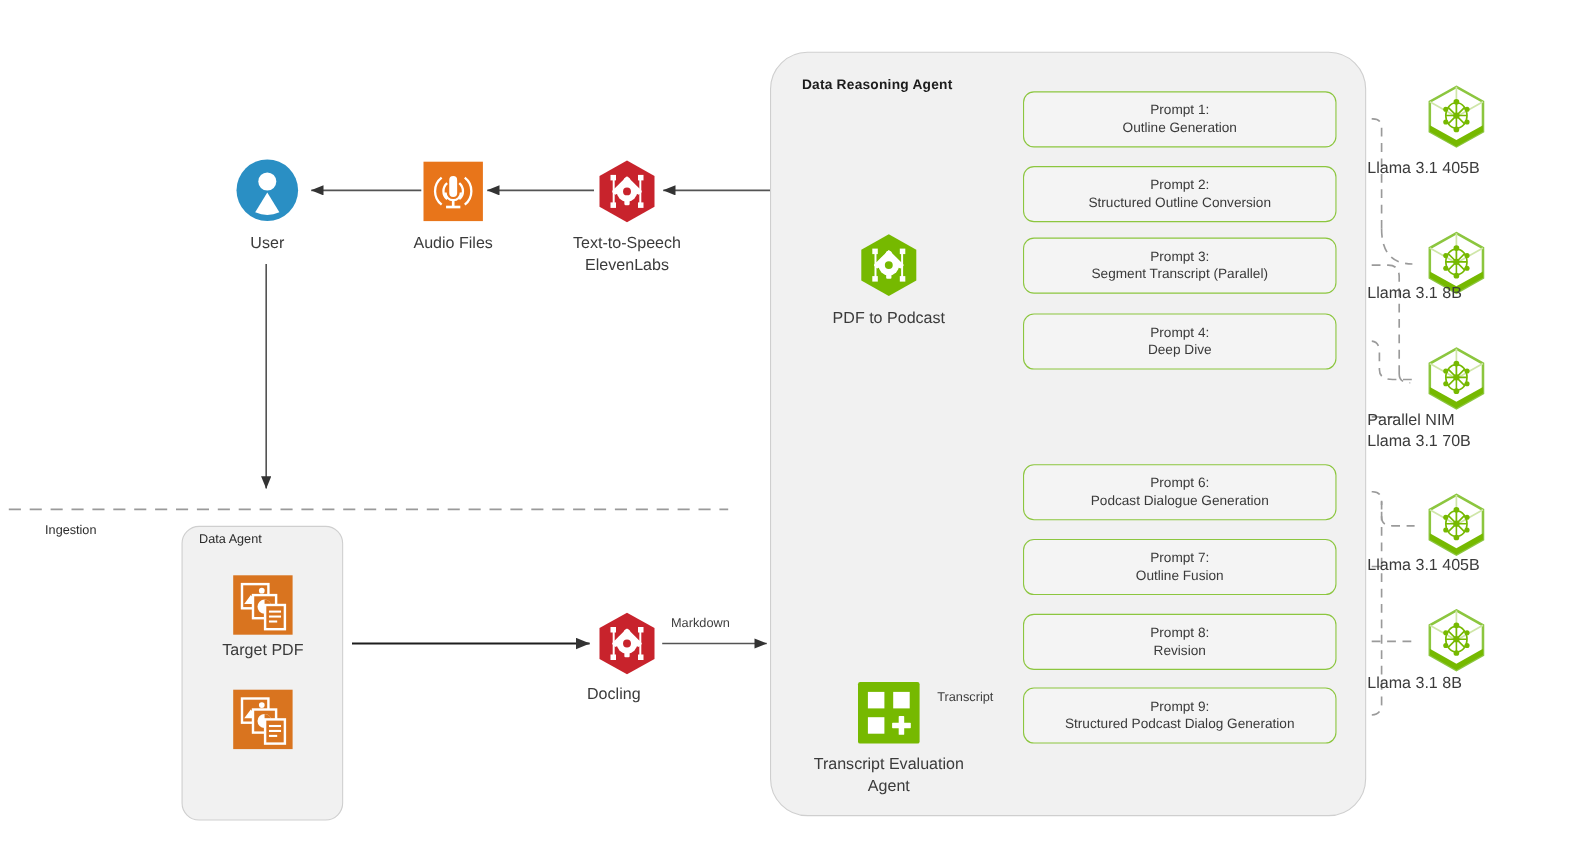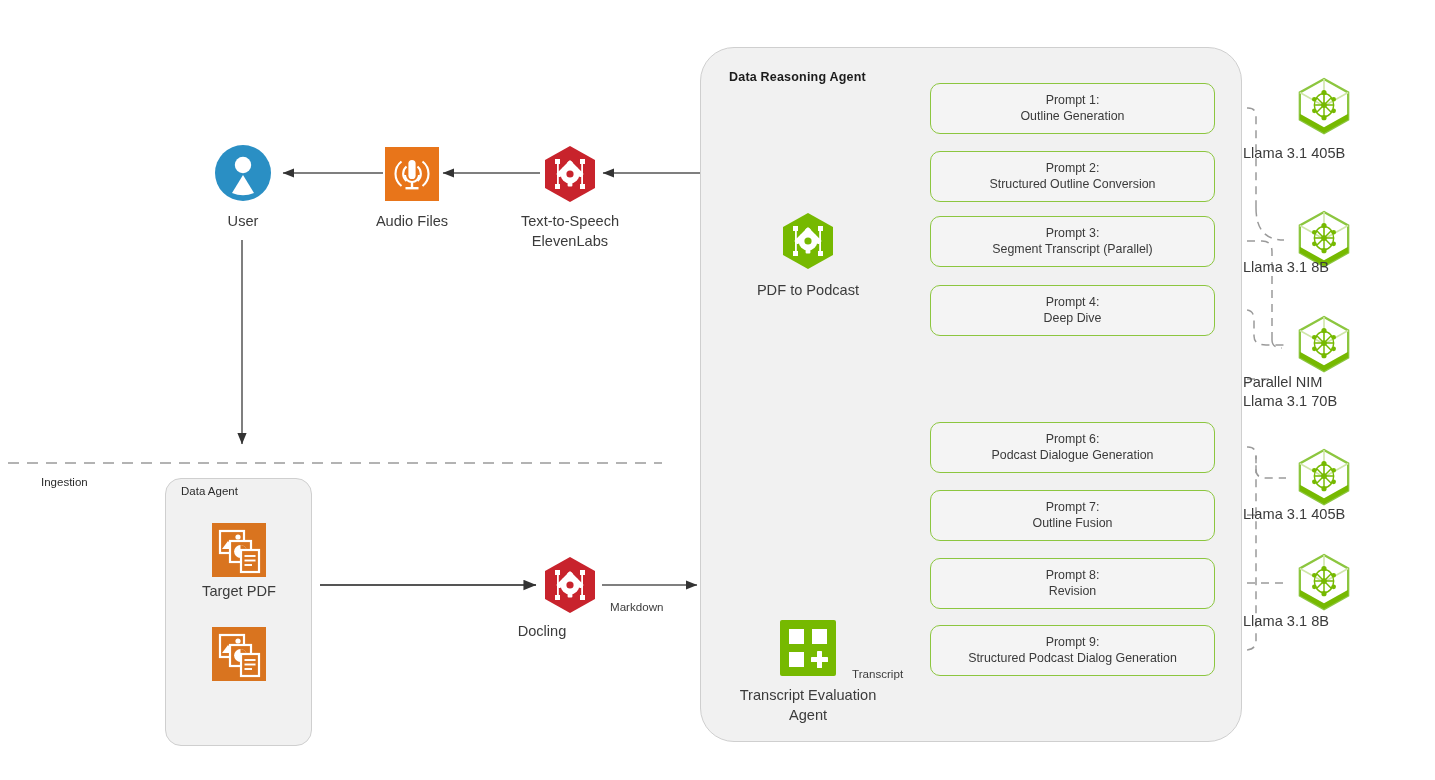--- a/index.html
+++ b/index.html
@@ -24,21 +24,21 @@
       white-space:pre-line;}
 
   
   .nim-label{width:190px;text-align:left;font-size:14.6px;line-height:19px;
       color:#3b3b3b;white-space:pre-line;}
   .cube{width:58px;height:62px;}
 
   
   .node-label{text-align:center;font-size:14.6px;line-height:19.5px;
       color:#3b3b3b;white-space:pre-line;}
-  .edge-label{font-size:11.6px;color:#3d3d3d;margin-top:40px;}
+  .edge-label{font-size:11.6px;color:#3d3d3d;}
 
   
   #ingest-box{left:165px;top:478px;width:147px;height:268px;background:#f1f1f1;
       border:1px solid #cfcfcf;border-radius:16px;box-sizing:border-box;}
   #ingest-box-title{left:181px;top:485px;font-size:11.5px;color:#2b2b2b;}
   #ingestion-caption{left:8px;top:476px;font-size:11.5px;color:#2b2b2b;margin-left:33px;}
 
   svg{display:block;overflow:visible;}
   #wires{position:absolute;left:0;top:0;width:1435px;height:780px;
       pointer-events:none;}
@@ -397,17 +397,17 @@
           <rect x="40.2" y="18" width="1.8" height="22"></rect>
         <circle cx="29" cy="29" r="9.4"></circle>
         <rect x="26.6" y="16.5" width="4.8" height="25" rx="1"></rect>
         <rect x="16.5" y="26.6" width="25" height="4.8" rx="1"></rect>
         <rect x="19.2" y="19.2" width="19.6" height="4.8" rx="1" transform="rotate(45 29 29)"></rect>
         <rect x="19.2" y="19.2" width="19.6" height="4.8" rx="1" transform="rotate(-45 29 29)"></rect>
       </g>
       <circle cx="29" cy="29" r="3.6" fill="#c8232c"></circle>
     </svg>
   </div>
-  <div class="abs node-label" style="left:492px;top:622px;width:100px">Docling</div>
+  <div class="abs node-label" style="left:508px;top:622px;width:100px">Docling</div>
 
   <div class="abs edge-label" style="left:610px;top:560px">Markdown</div>
 
 </div>
 
 </body></html>

